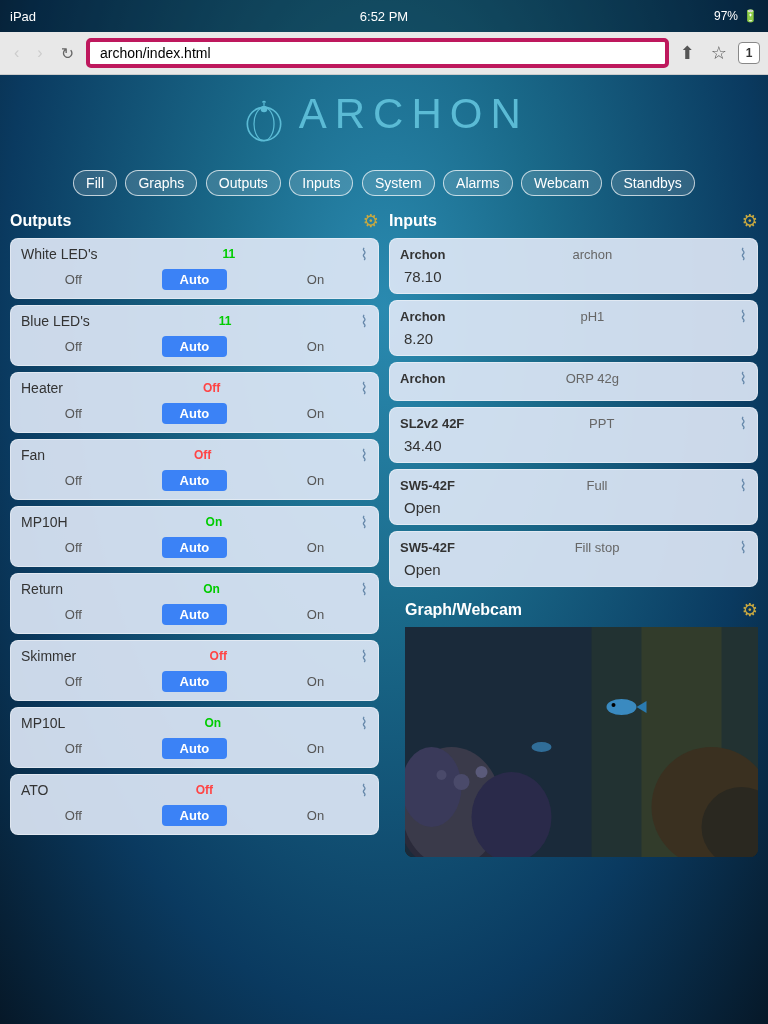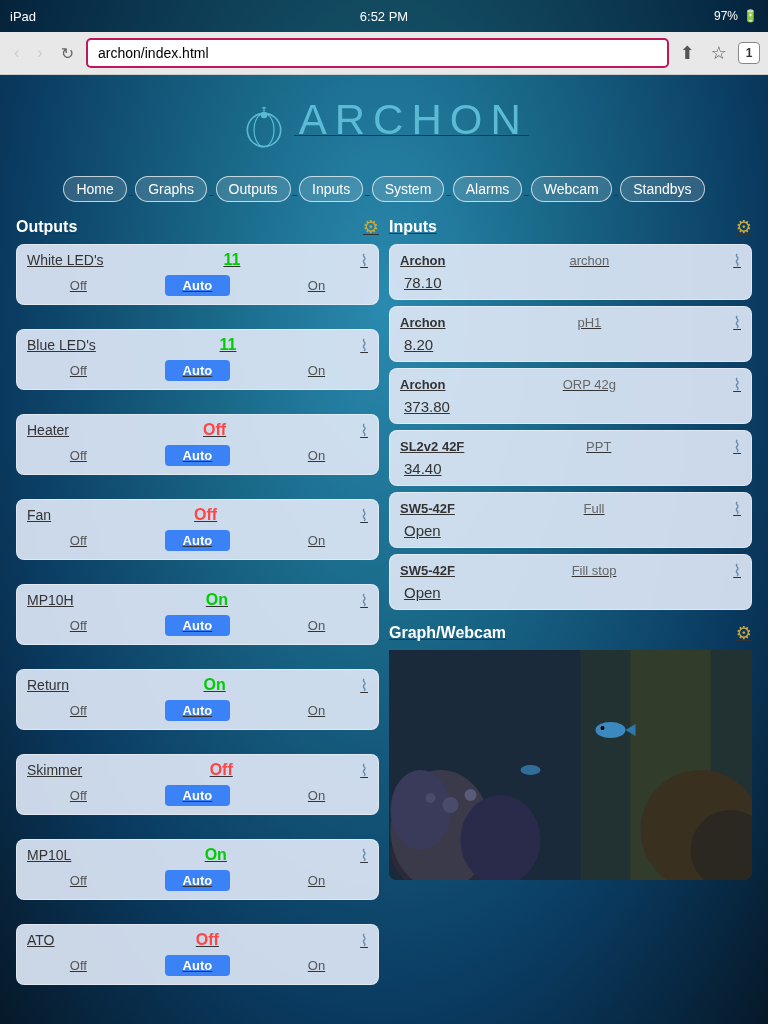--- a/index.html
+++ b/index.html
@@ -44,21 +44,21 @@
       border: none;
       font-size: 16px;
       color: #666;
       cursor: pointer;
       padding: 2px 6px;
     }
     .nav-btn:disabled { color: #ccc; }
     .address-bar {
       flex: 1;
       height: 30px;
-      border: 2px solid #be185d;
+      border: 4px solid #be185d;
       border-radius: 5px;
       padding: 0 10px;
       font-size: 14px;
       background: white;
     }
     .browser-action-btn {
       background: none;
       border: none;
       font-size: 18px;
       color: #555;
@@ -73,22 +73,21 @@
       height: 22px;
       display: flex;
       align-items: center;
       justify-content: center;
       font-size: 12px;
       font-weight: bold;
     }
 
     
     .page-content {
-      padding: 6px;
-      text-decoration: underline;
+      padding: 0;
     }
 
     
     .logo-area {
       text-align: center;
       padding: 15px 0 10px;
     }
     .logo-text {
       font-size: 42px;
       font-weight: 300;
@@ -155,37 +154,37 @@
     .gear-icon {
       color: #c8a840;
       font-size: 18px;
       cursor: pointer;
     }
 
     
     .output-card {
       background: rgba(220,230,245,0.92);
       border-radius: 8px;
-      margin-bottom: 24px;
+      margin-bottom: 6px;
       padding: 6px 10px 8px;
       border: 1px solid rgba(255,255,255,0.4);
     }
     .card-top {
       display: flex;
       align-items: center;
       justify-content: space-between;
       margin-bottom: 5px;
     }
     .card-name {
       font-size: 14px;
       font-weight: 500;
       color: #333;
     }
     .card-status {
-      font-size: 16px;
+      font-size: 12px;
       font-weight: bold;
     }
     .status-on { color: #00cc00; }
     .status-off { color: #ff4444; }
     .status-num { color: #00cc00; }
     .wave-icon { color: #6688aa; font-size: 16px; }
 
     .card-controls {
       display: flex;
       align-items: center;
@@ -242,20 +241,21 @@
     
     .right-col {
       display: flex;
       flex-direction: column;
       gap: 6px;
     }
 
     
     .graph-panel {
       margin-top: 0;
+      margin-left: 16px;
     }
     .webcam-img {
       width: 100%;
       height: 230px;
       background: linear-gradient(180deg, #1a2a40 0%, #2a3a50 20%, #3a4a60 40%, #1a1a2a 70%, #2a1a0a 100%);
       border-radius: 0 0 8px 8px;
       position: relative;
       overflow: hidden;
     }
   </style>
@@ -290,21 +290,21 @@
       <circle cx="30" cy="30" r="20" fill="none" stroke="#5bbbd5" stroke-width="2"></circle>
       <ellipse cx="30" cy="30" rx="12" ry="20" fill="none" stroke="#5bbbd5" stroke-width="1.5"></ellipse>
       <circle cx="30" cy="12" r="4" fill="#5bbbd5"></circle>
       <line x1="30" y1="8" x2="30" y2="4" stroke="#5bbbd5" stroke-width="1.5"></line>
       <path d="M28 4 Q30 2 32 4" fill="none" stroke="#5bbbd5" stroke-width="1.5"></path>
     </svg>
     <span class="logo-text">ARCHON</span>
   </div>
 
   <div class="nav-bar">
-    <a class="nav-btn-pill">Home</a>
+    <a class="nav-btn-pill">Fill</a>
     <a class="nav-btn-pill">Graphs</a>
     <a class="nav-btn-pill">Outputs</a>
     <a class="nav-btn-pill">Inputs</a>
     <a class="nav-btn-pill">System</a>
     <a class="nav-btn-pill">Alarms</a>
     <a class="nav-btn-pill">Webcam</a>
     <a class="nav-btn-pill">Standbys</a>
   </div>
 
   <div class="panels-area">
@@ -458,21 +458,20 @@
           </div>
           <div class="input-value">8.20</div>
         </div>
 
         <div class="input-card">
           <div class="input-top">
             <span class="input-source">Archon</span>
             <span class="input-name">ORP 42g</span>
             <span class="wave-icon">⌇</span>
           </div>
-          <div class="input-value">373.80</div>
         </div>
 
         <div class="input-card">
           <div class="input-top">
             <span class="input-source">SL2v2 42F</span>
             <span class="input-name">PPT</span>
             <span class="wave-icon">⌇</span>
           </div>
           <div class="input-value">34.40</div>
         </div>

